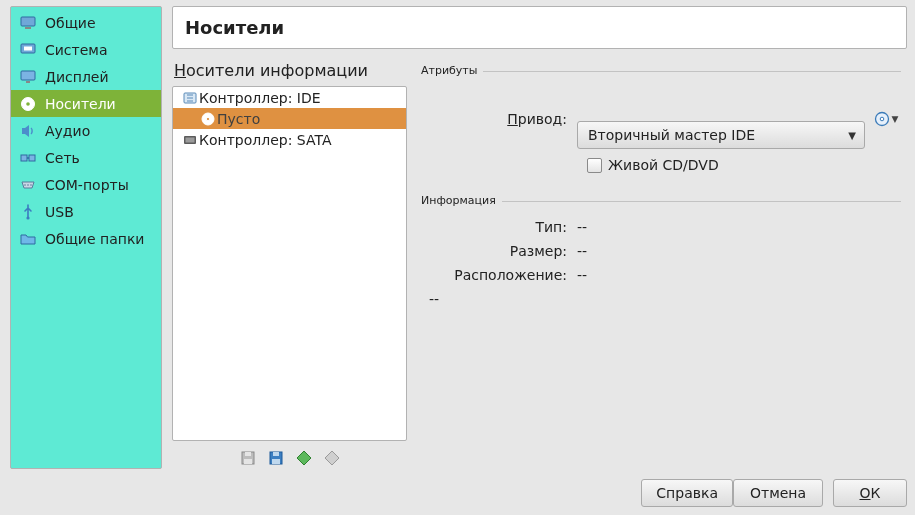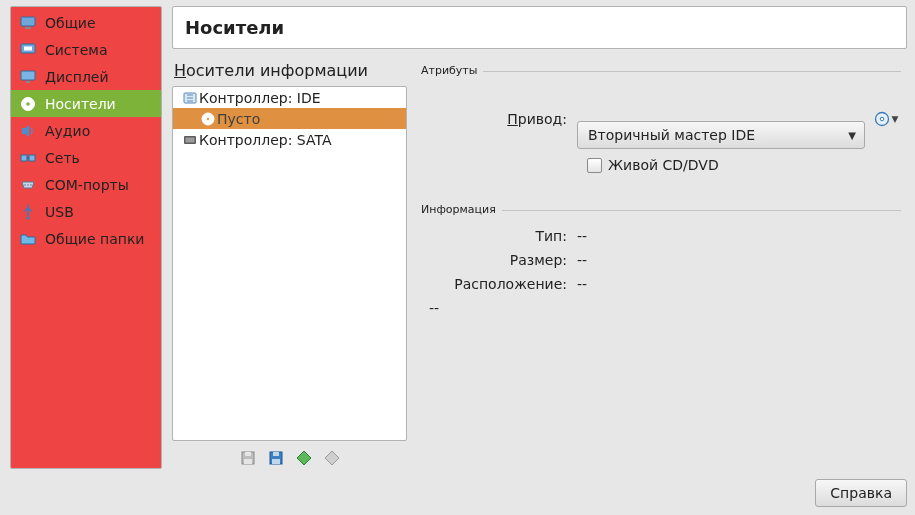--- a/index.html
+++ b/index.html
@@ -13,21 +13,21 @@
     overflow:hidden;
   }
 
   .root { display:flex; flex-direction:column; height:100%; padding:6px 8px 8px 10px; }
 
   .top { flex:1 1 auto; display:flex; gap:10px; min-height:0; }
 
   
   .sidebar {
     width:152px;
-    background:#ef4444;
+    background:#5eead4;
     border:1px solid #B2B2B2;
     border-radius:2px;
     padding:2px 0;
   }
   .sidebar-item {
     display:flex; align-items:center;
     gap:8px;
     padding:4px 8px 4px 8px;
     cursor:pointer;
     height:27px;
@@ -114,21 +114,21 @@
   }
   .drive-select .arrow { font-size:10px; color:#333; }
 
   .aux-btn {
     width:30px; height:28px; margin-left:6px;
     display:flex; align-items:center; justify-content:center;
     cursor:pointer;
   }
   .aux-btn .arrow { font-size:9px; margin-left:2px; color:#444; }
 
-  .checkbox-row { display:flex; align-items:center; gap:6px; margin-left:158px; margin-top:-2px; margin-bottom:11px;}
+  .checkbox-row { display:flex; align-items:center; gap:6px; margin-left:158px; margin-top:-2px; margin-bottom:2px;}
   .checkbox-box {
     width:15px; height:15px;
     border:1px solid #8A8A8A; border-radius:2px;
     background:linear-gradient(to bottom,#FFF,#E4E4E4);
   }
 
   .info-row { display:flex; align-items:center; margin-bottom:8px; }
   .info-row .label { width:148px; text-align:right; padding-right:10px; }
   .info-row .val { color:#222; }
 
@@ -361,15 +361,23 @@
 
         </div>
       </div>
     </div>
   </div>
 
   <div class="bottom">
     <div class="btn help">
       <span>Справка</span>
     </div>
+    <div class="btn-group">
+      <div class="btn cancel">
+        <span>Отмена</span>
+      </div>
+      <div class="btn ok">
+        <span><span class="accel">О</span>К</span>
+      </div>
+    </div>
   </div>
 
 </div>
 
 </body></html>

